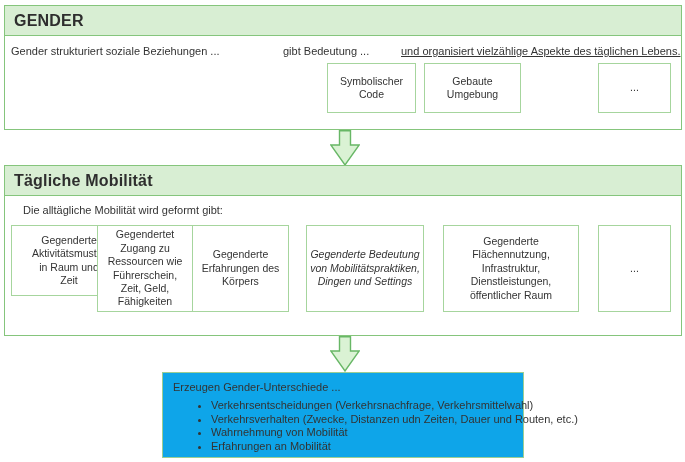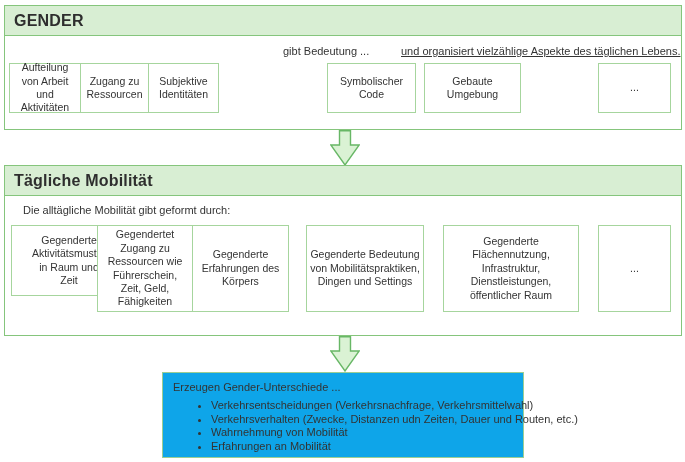--- a/index.html
+++ b/index.html
@@ -75,52 +75,48 @@
 </head>
 <body>
 
 <div class="canvas">
 
   <section class="panel" style="top:5px; height:125px;">
     <div class="panel-header">
       <span class="panel-title">GENDER</span>
     </div>
 
-    <div class="joined" style="left:4px; top:57px;">
-      <div class="jbox" style="width:72px; height:50px;">Aufteilung von Arbeit und Aktivitäten</div>
-      <div class="jbox" style="width:69px; height:50px;">Zugang zu Ressourcen</div>
-      <div class="jbox" style="width:71px; height:50px;">Subjektive Identitäten</div>
-    </div>
+    <span class="group-label" style="left:6px; top:39px;">Gender strukturiert soziale Beziehungen ...</span>
 
     <span class="group-label" style="left:278px; top:39px;">gibt Bedeutung ...</span>
     <div class="small-box" style="left:274px; top:57px; width:89px; height:50px;margin-left:48px;">Symbolischer Code</div>
 
     <span class="group-label" style="left:396px; top:39px;text-decoration:underline;">und organisiert vielzählige Aspekte des täglichen Lebens.</span>
     <div class="small-box" style="left:419px; top:57px; width:97px; height:50px;">Gebaute Umgebung</div>
     <div class="small-box" style="left:593px; top:57px; width:73px; height:50px;">...</div>
   </section>
 
   <svg class="down-arrow" style="left:330px; top:130px;" viewBox="0 0 30 36">
     <polygon points="9.5,0.8 20.5,0.8 20.5,15 29.2,15 15,35 0.8,15 9.5,15" fill="#daf2d4" stroke="#68b766" stroke-width="1.4"></polygon>
   </svg>
 
   <section class="panel" style="top:165px; height:171px;">
     <div class="panel-header">
       <span class="panel-title">Tägliche Mobilität</span>
     </div>
 
-    <span class="group-label" style="left:18px; top:38px;">Die alltägliche Mobilität gibt geformt durch:</span>
+    <span class="group-label" style="left:18px; top:38px;">Die alltägliche Mobilität wird geformt gibt:</span>
 
     <div class="joined" style="left:6px; top:59px;">
       <div class="jbox" style="width:87px; height:71px;padding-left:33px;">Gegenderte Aktivitätsmuster in Raum und Zeit</div>
       <div class="jbox" style="width:96px; height:87px;">Gegendertet Zugang zu Ressourcen wie Führerschein, Zeit, Geld, Fähigkeiten</div>
       <div class="jbox" style="width:97px; height:87px;">Gegenderte Erfahrungen des Körpers</div>
     </div>
 
-    <div class="small-box" style="left:301px; top:59px; width:118px; height:87px;">Gegenderte Bedeutung von Mobilitätspraktiken, Dingen und Settings</div>
+    <div class="small-box" style="left:301px; top:59px; width:118px; height:87px;font-style:italic;">Gegenderte Bedeutung von Mobilitätspraktiken, Dingen und Settings</div>
     <div class="small-box" style="left:438px; top:59px; width:136px; height:87px;">Gegenderte Flächennutzung, Infrastruktur, Dienstleistungen, öffentlicher Raum</div>
     <div class="small-box" style="left:593px; top:59px; width:73px; height:87px;">...</div>
   </section>
 
   <svg class="down-arrow" style="left:330px; top:336px;" viewBox="0 0 30 36">
     <polygon points="9.5,0.8 20.5,0.8 20.5,15 29.2,15 15,35 0.8,15 9.5,15" fill="#daf2d4" stroke="#68b766" stroke-width="1.4"></polygon>
   </svg>
 
   <div class="outcome">
     <span class="outcome-title">Erzeugen Gender-Unterschiede ...</span>

